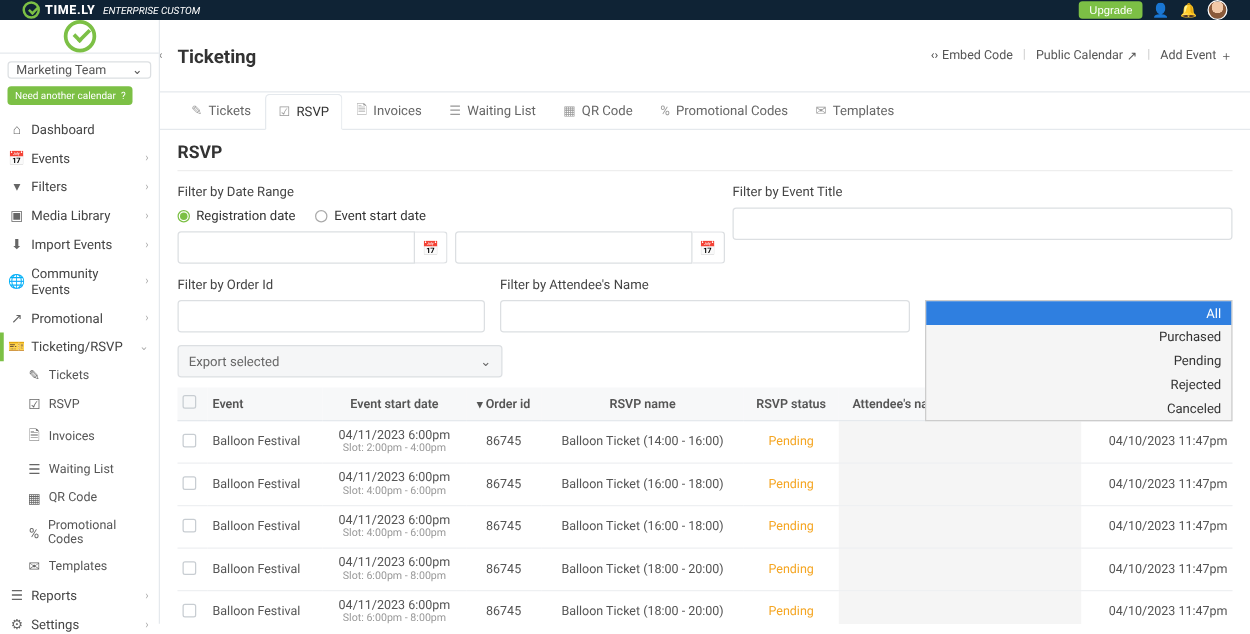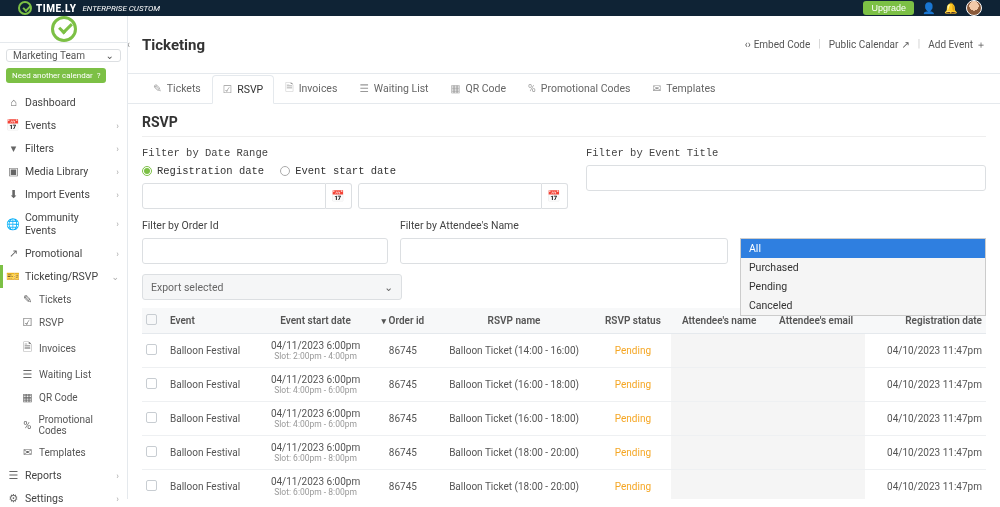--- a/index.html
+++ b/index.html
@@ -33,38 +33,38 @@
 .main-title { font-size: 15px; font-weight: 700; }
 .head-links { margin-left: auto; display: flex; gap: 8px; font-size: 10px; color: #555; }
 .head-links .hl { display: flex; align-items: center; gap: 3px; cursor: pointer; }
 .head-links .sep { color: #ccc; }
 .tabbar { display: flex; align-items: center; border-bottom: 1px solid #e5e9ed; padding: 0 14px; height: 30px; }
 .tab { display: flex; align-items: center; gap: 5px; padding: 0 10px; height: 100%; font-size: 10.5px; color: #666; cursor: pointer; border: 1px solid transparent; }
 .tab .ticon { color: #999; }
 .tab.active { border: 1px solid #e5e9ed; border-bottom-color: #fff; border-radius: 4px 4px 0 0; color: #333; margin-bottom: -1px; background: #fff; }
 .content { padding: 10px 14px; flex: 1; overflow: auto; }
 h2.section-title { font-size: 14px; font-weight: 700; padding-bottom: 6px; border-bottom: 1px solid #eee; margin-bottom: 10px; }
-.filters-row { display: flex; gap: 18px; font-family: Liberation Mono, monospace; }
+.filters-row { display: flex; gap: 6px; }
 .filters-left { flex: 1; }
 .filters-right { width: 400px; }
 .label { font-size: 10.5px; color: #444; margin-bottom: 6px; display: block; }
 .radio-row { display: flex; gap: 16px; margin-bottom: 6px; align-items: center; }
 .radio { display: flex; align-items: center; gap: 5px; font-size: 10.5px; cursor: pointer; }
 .r-dot { width: 10px; height: 10px; border-radius: 50%; border: 1px solid #7cc045; display: flex; align-items: center; justify-content: center; }
 .r-dot.on::after { content: ""; width: 6px; height: 6px; background: #7cc045; border-radius: 50%; }
 .r-dot.off { border-color: #aaa; }
 .date-inputs { display: flex; gap: 6px; }
 .date-field { display: flex; flex: 1; }
 .date-field .inp { flex: 1; border: 1px solid #dcdfe2; border-radius: 3px 0 0 3px; height: 26px; }
 .date-field .cal { width: 26px; height: 26px; border: 1px solid #dcdfe2; border-left: none; border-radius: 0 3px 3px 0; display: flex; align-items: center; justify-content: center; color: #666; cursor: pointer; }
 .txt-inp { width: 100%; border: 1px solid #dcdfe2; border-radius: 3px; height: 26px; }
 .filters-row2 { display: flex; gap: 12px; margin-top: 10px; position: relative; }
 .fcol { flex: 1; }
 .fcol.narrow { flex: 0.75; }
-.dropdown { position: absolute; left: 0; top: 19px; right: 0; background: #f5f5f5; border: 1px solid #ccc; font-size: 10.5px; z-index: 10; }
+.dropdown { position: absolute; left: 0; top: 19px; right: 0; background: #f5f5f5; border: 1px solid #ccc; font-size: 10.5px; z-index: 10; text-align: right; }
 .dropdown .opt { padding: 3px 8px; cursor: pointer; }
 .dropdown .opt.sel { background: #2f7fe0; color: #fff; }
 .export-sel { margin-top: 10px; width: 260px; height: 24px; border: 1px solid #dcdfe2; background: #f5f6f7; border-radius: 3px; padding: 12px 8px; font-size: 10.5px; color: #666; display: flex; align-items: center; justify-content: space-between; cursor: pointer; }
 table { width: 100%; border-collapse: collapse; margin-top: 8px; font-size: 10px; }
 thead th { background: #f7f8f9; padding: 6px 4px; text-align: left; color: #555; font-weight: 600; border-bottom: 1px solid #e5e9ed; }
 tbody td { padding: 6px 4px; border-bottom: 1px solid #eef0f2; color: #555; vertical-align: middle; }
 tbody tr:nth-child(6) td { border-bottom: none; }
 .chk { width: 11px; height: 11px; border: 1px solid #c8cdd2; border-radius: 2px; display: inline-block; cursor: pointer; }
 .evdate { text-align: center; }
 .evdate .d1 { font-size: 10px; }
@@ -282,20 +282,21 @@
         <div class="fcol">
           <span class="label">Filter by Attendee's Name</span>
           <div class="txt-inp"></div>
         </div>
         <div class="fcol narrow rel-wrap">
 
           <div class="dropdown">
             <div class="opt sel">All</div>
             <div class="opt">Purchased</div>
             <div class="opt">Pending</div>
+            <div class="opt">Rejected</div>
             <div class="opt">Canceled</div>
           </div>
         </div>
       </div>
 
       <div class="export-sel">
         <span>Export selected</span>
         <span>⌄</span>
       </div>
 

